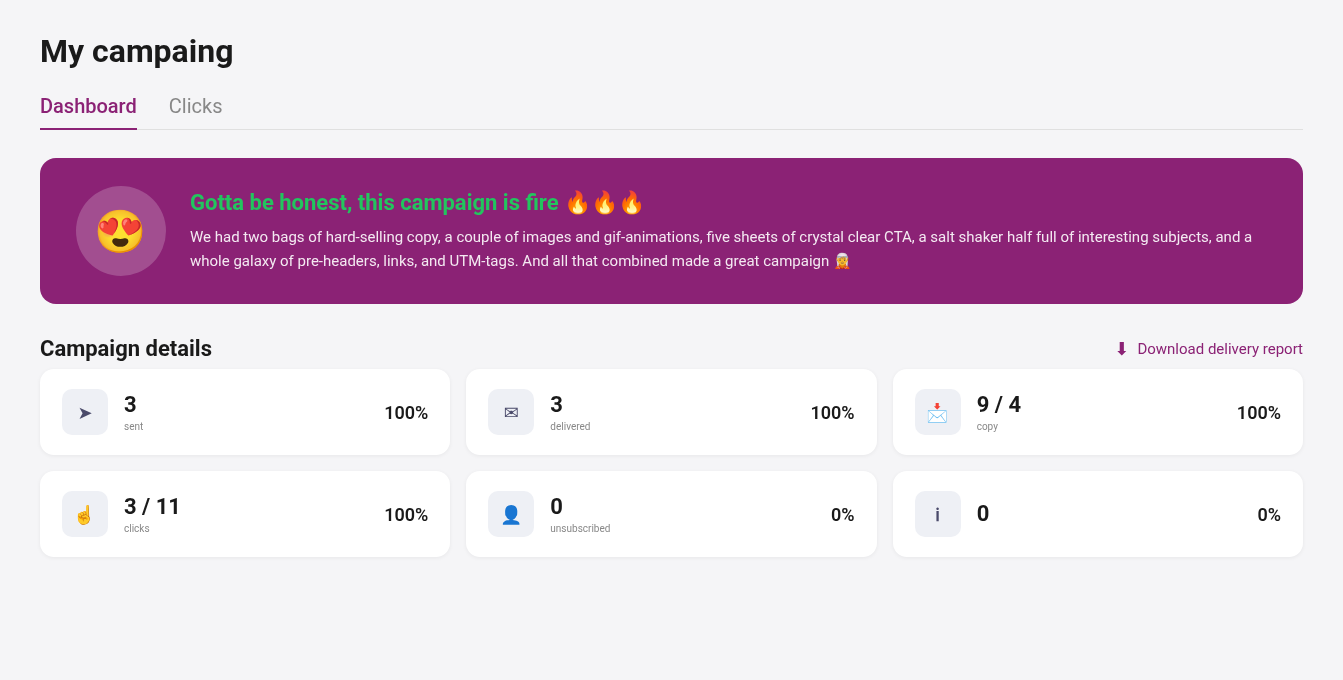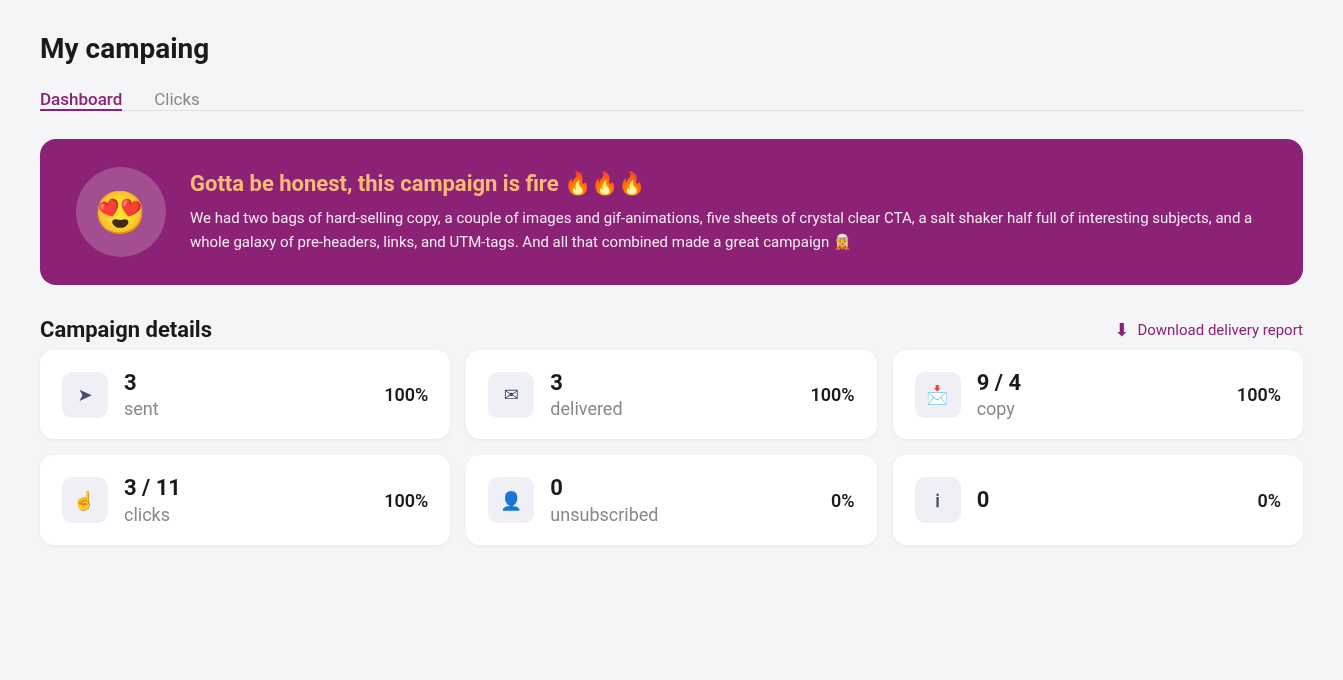--- a/index.html
+++ b/index.html
@@ -5,36 +5,37 @@
     * { box-sizing: border-box; margin: 0; padding: 0; }
     body {
       font-family: -apple-system, BlinkMacSystemFont, 'Segoe UI', Roboto, sans-serif;
       background: #f5f5f7;
       color: #1a1a1a;
       min-height: 680px;
       padding: 32px 40px;
     }
 
     .page-title {
-      font-size: 28px;
+      font-size: 32px;
       font-weight: 700;
       color: #1a1a1a;
       margin-bottom: 24px;
     }
 
     .tabs {
       display: flex;
       gap: 32px;
       border-bottom: 1px solid #e0e0e0;
       margin-bottom: 28px;
     }
 
     .tab {
-      font-size: 17px;
+      font-size: 20px;
       color: #888;
+      padding-bottom: 10px;
       cursor: pointer;
       border-bottom: 2px solid transparent;
       margin-bottom: -1px;
       text-decoration: none;
     }
 
     .tab.active {
       color: #8b2275;
       border-bottom: 2px solid #8b2275;
       font-weight: 500;
@@ -63,21 +64,21 @@
 
     .banner-emoji {
       font-size: 42px;
     }
 
     .banner-content {}
 
     .banner-title {
       font-size: 22px;
       font-weight: 700;
-      color: #fdba74;
+      color: #22c55e;
       margin-bottom: 10px;
     }
 
     .banner-description {
       font-size: 15px;
       color: rgba(255,255,255,0.9);
       line-height: 1.6;
     }
 
     .section-header {
@@ -145,21 +146,21 @@
     }
 
     .stat-number {
       font-size: 22px;
       font-weight: 700;
       color: #1a1a1a;
       line-height: 1.2;
     }
 
     .stat-label {
-      font-size: 18px;
+      font-size: 10px;
       color: #888;
       margin-top: 2px;
     }
 
     .stat-percent {
       font-size: 18px;
       font-weight: 600;
       color: #1a1a1a;
       margin-left: auto;
     }

